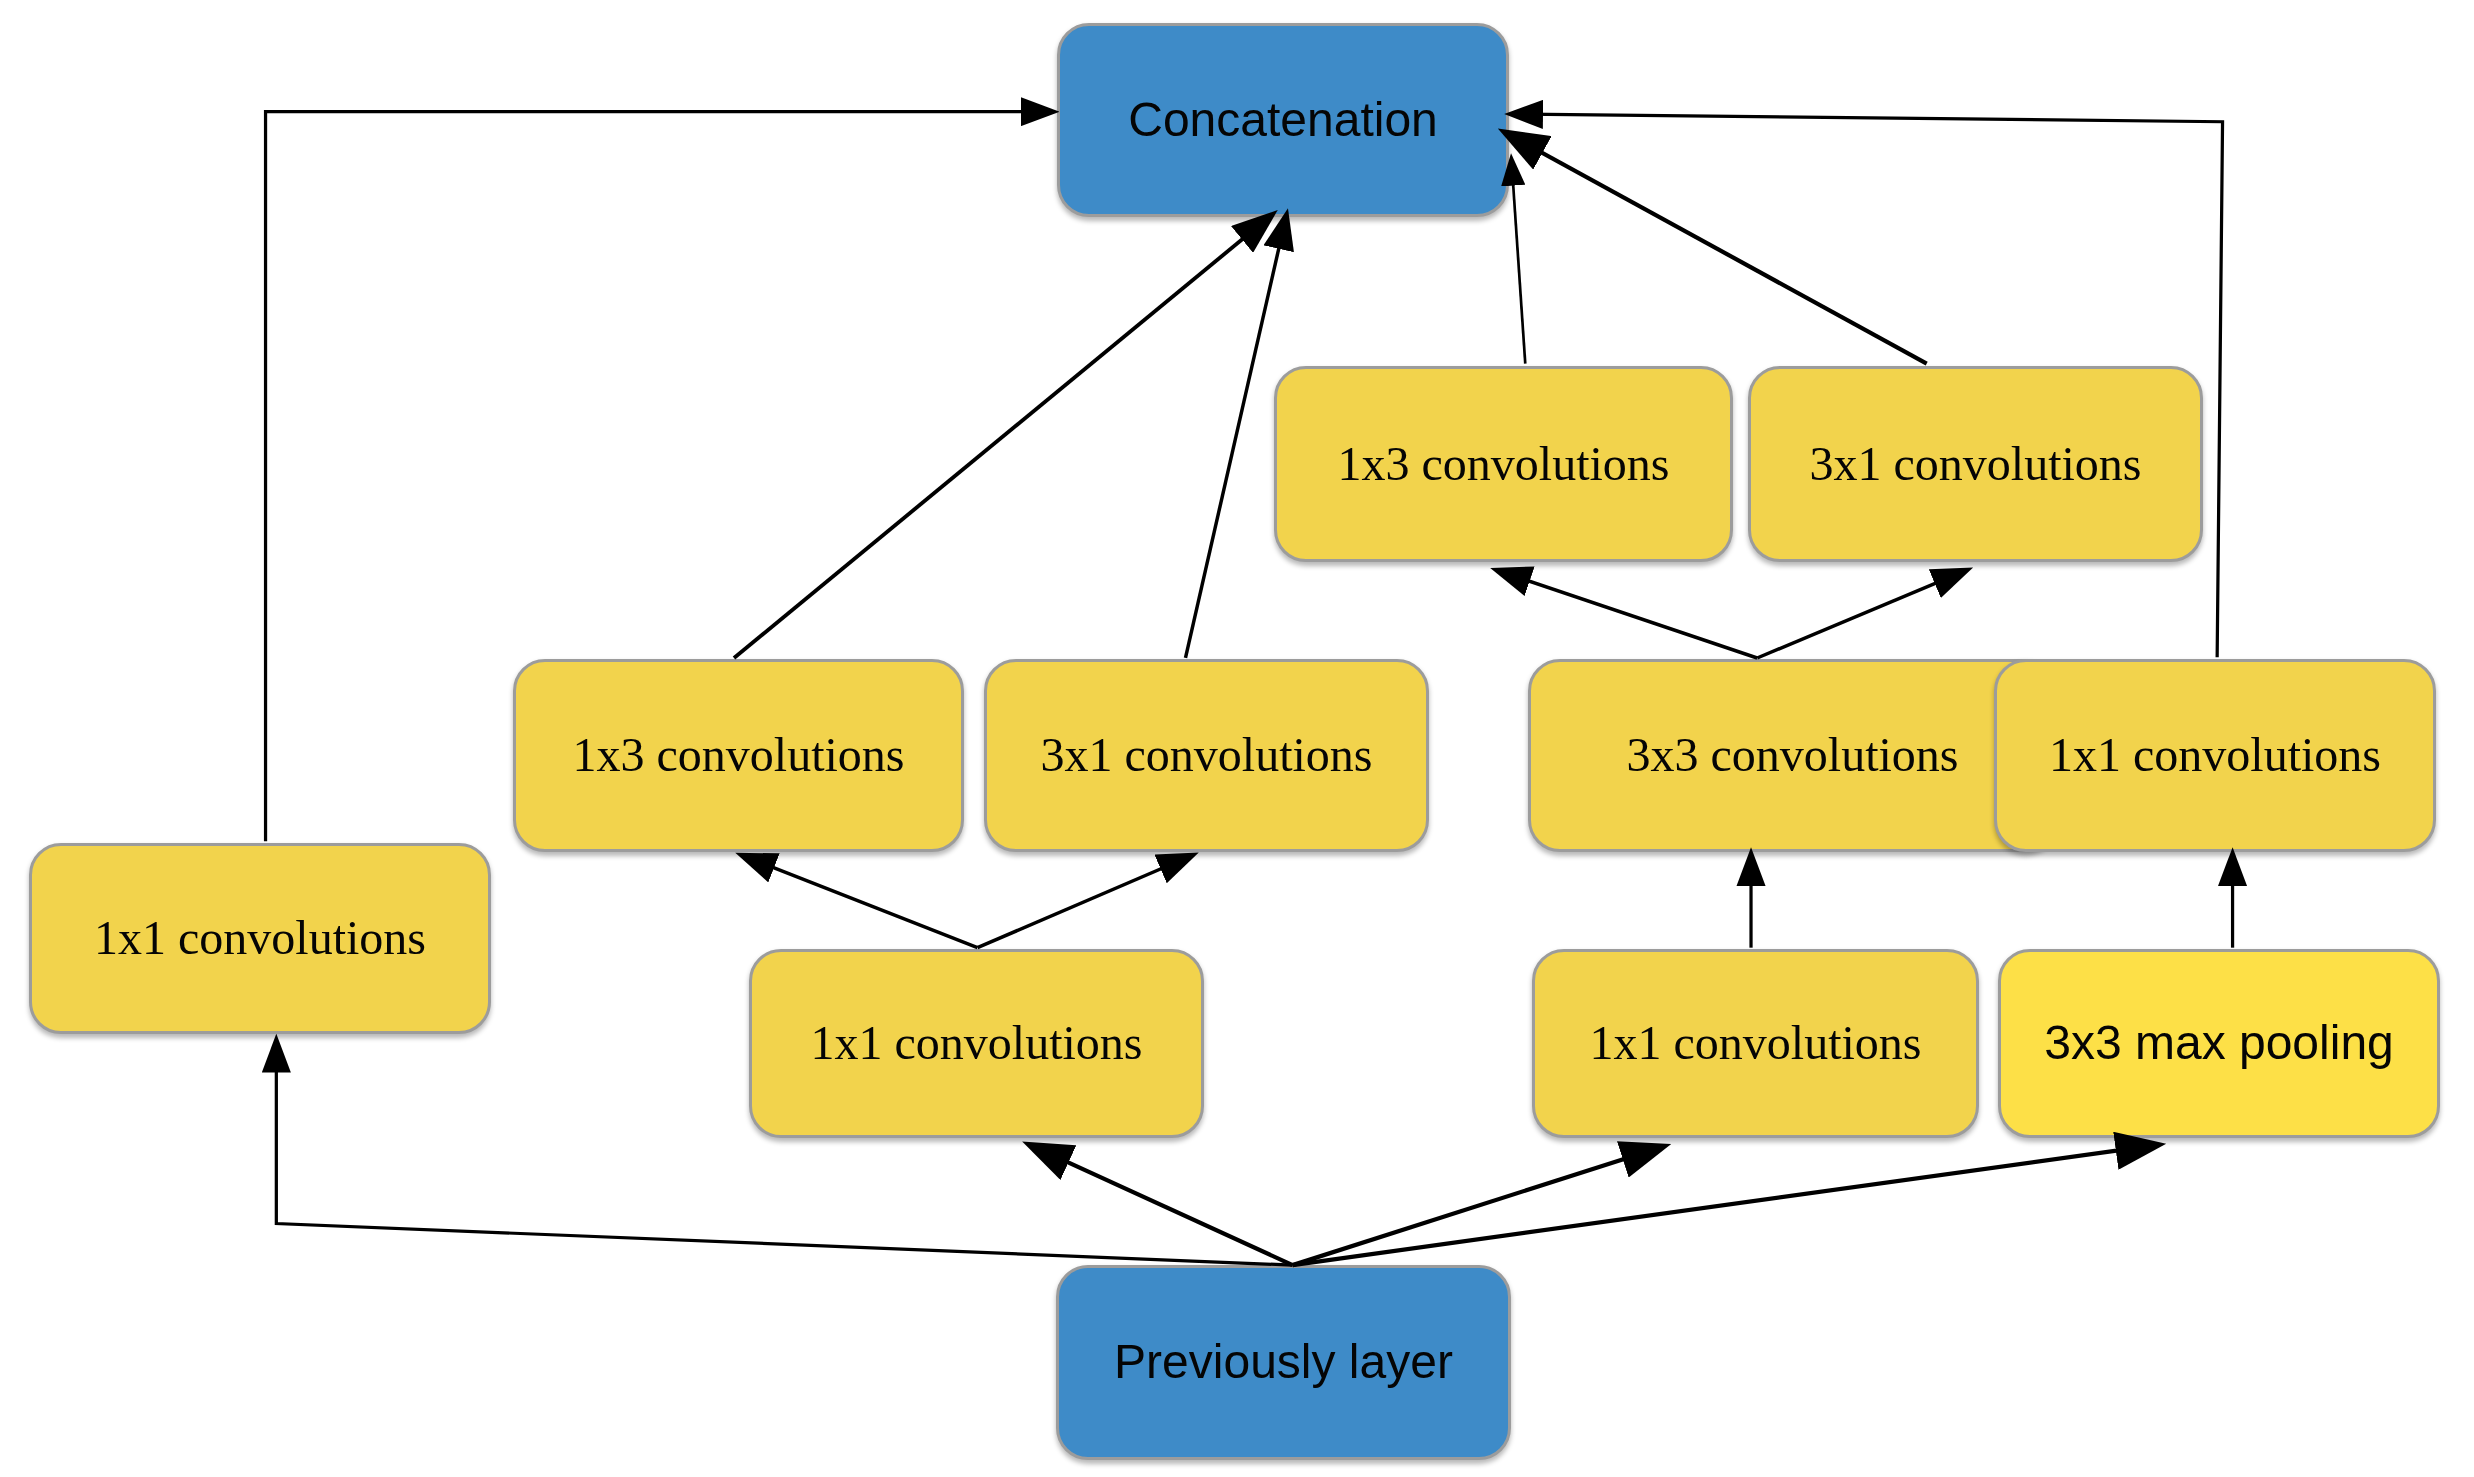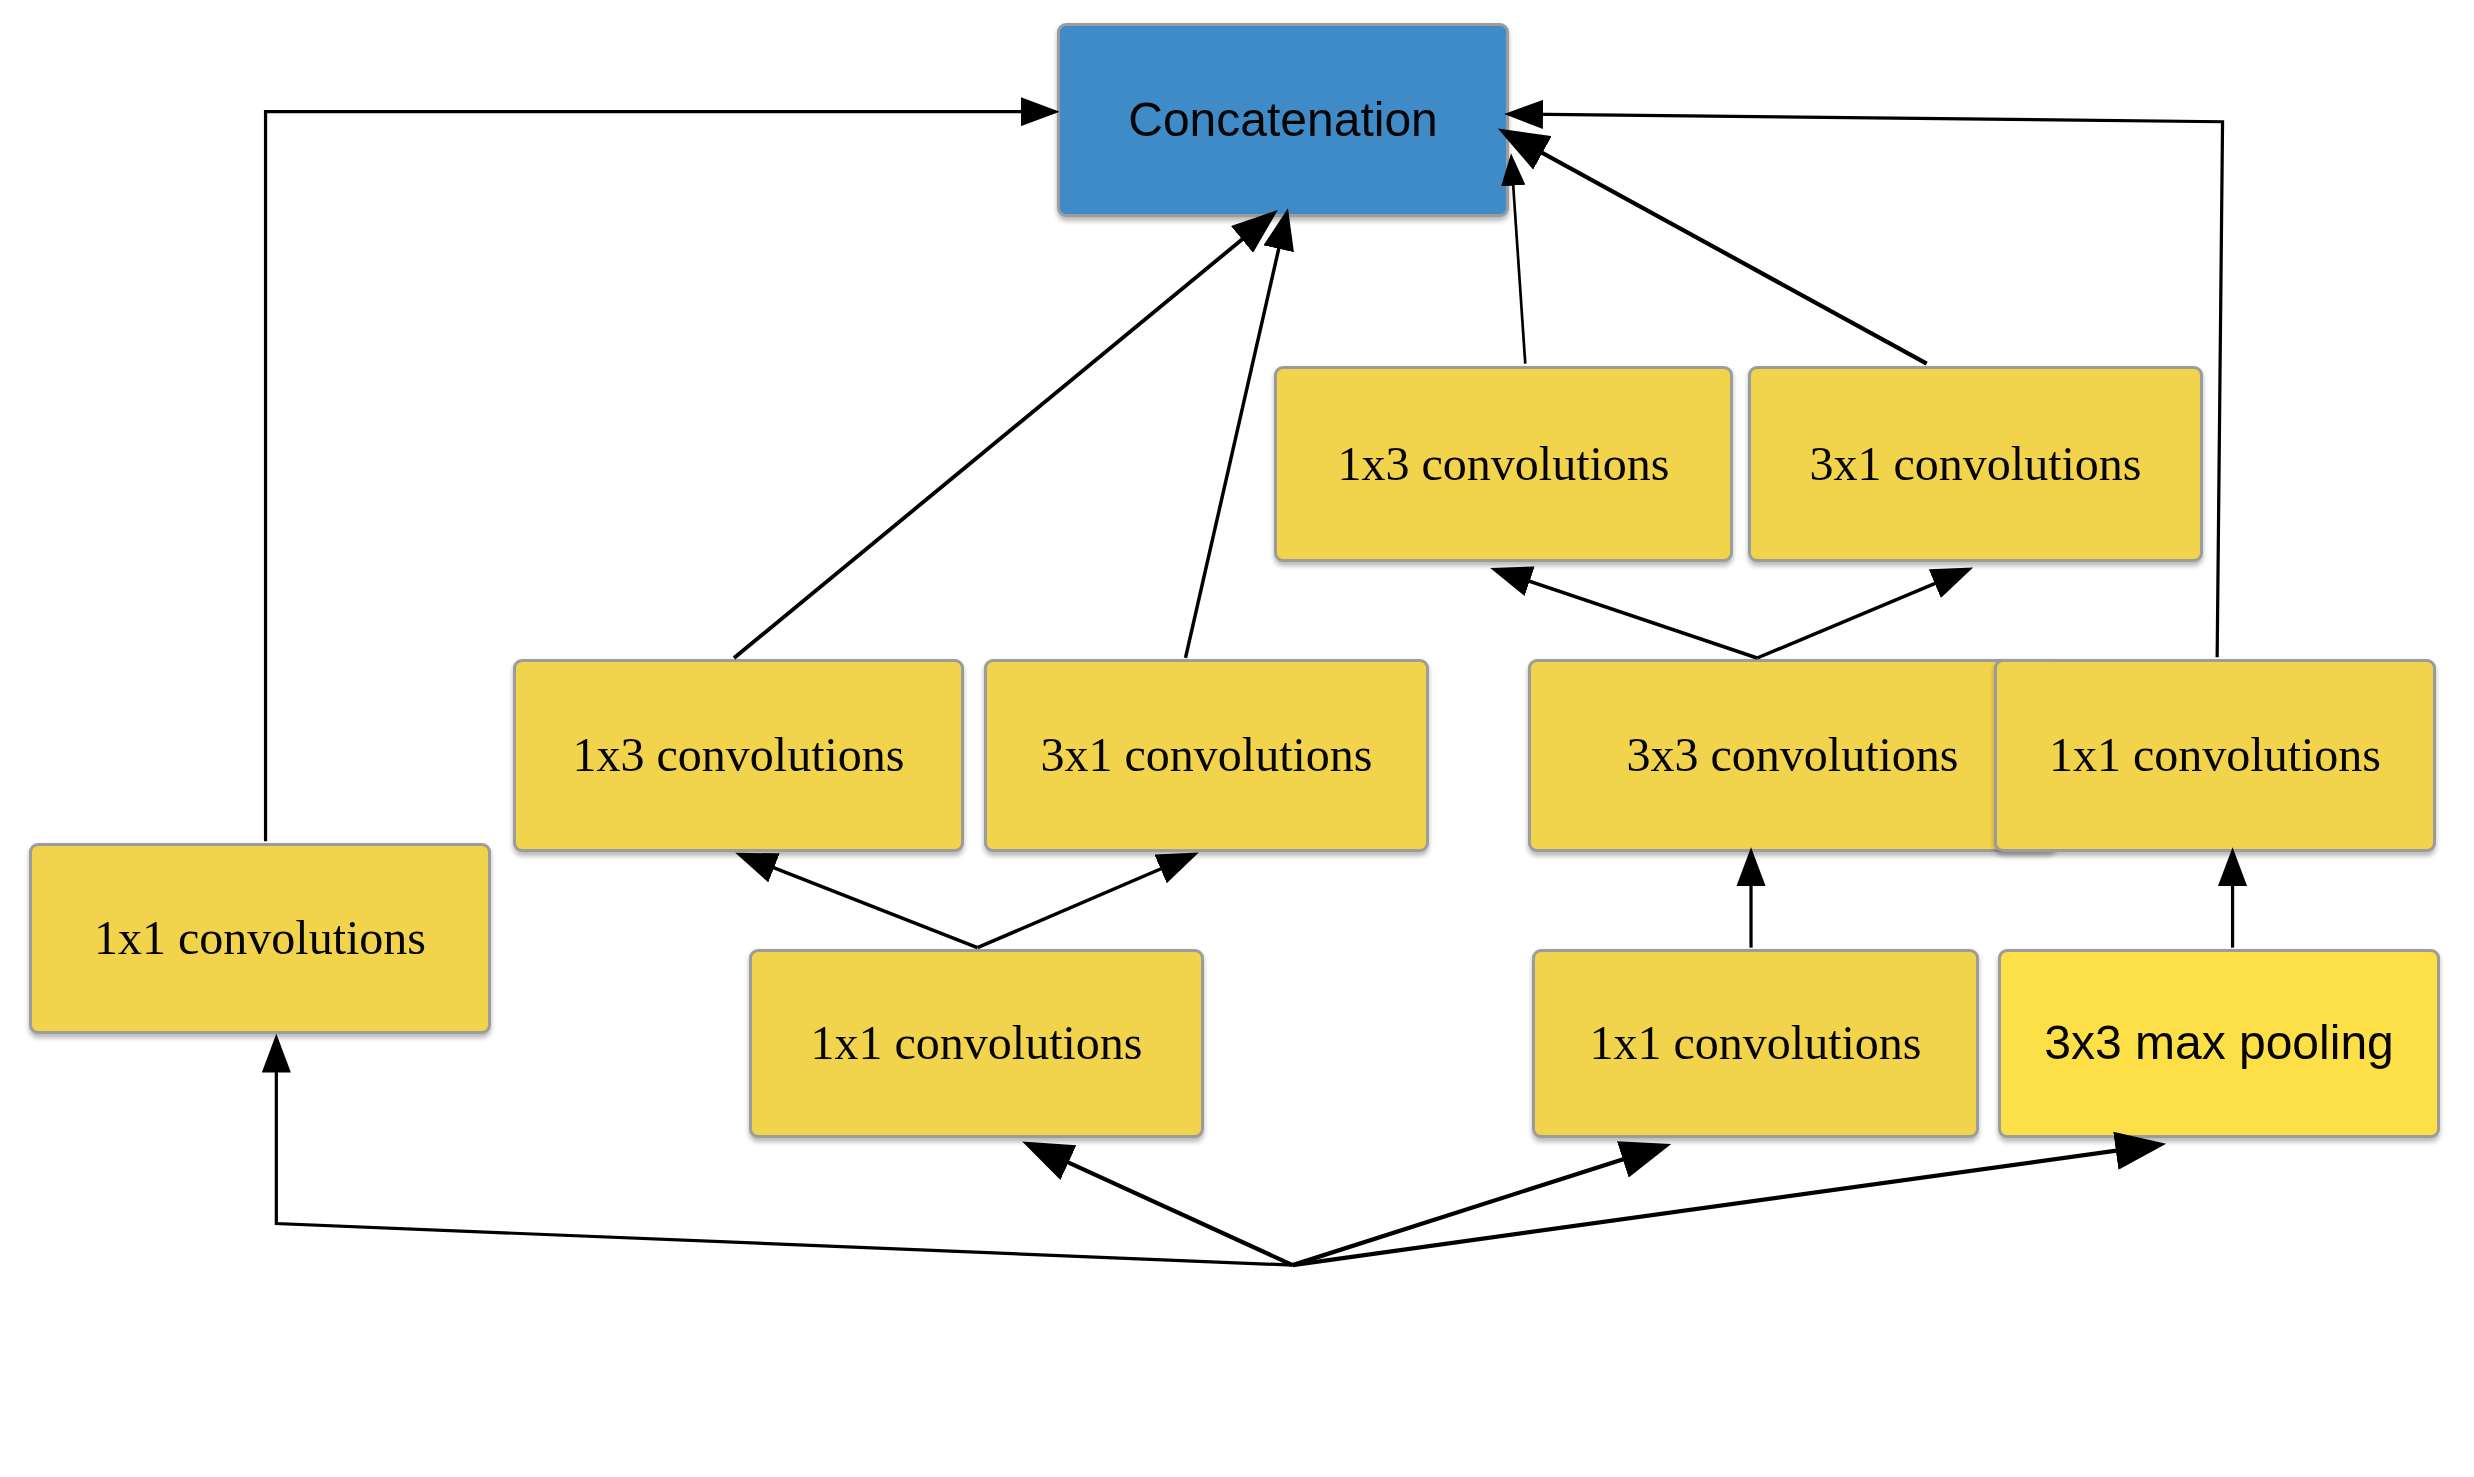--- a/index.html
+++ b/index.html
@@ -14,21 +14,21 @@
     position: relative;
     width: 2475px;
     height: 1477px;
     background: #ffffff;
     overflow: hidden;
   }
   .node {
     position: absolute;
     box-sizing: border-box;
     border: 3.1px solid #9c9c9c;
-    border-radius: 9px;
+    border-radius: 32px;
     display: flex;
     align-items: center;
     justify-content: center;
     text-align: center;
     font-size: 48px;
     line-height: 1.1;
     color: #050505;
     box-shadow: 0 3.9px 5.4px rgba(0,0,0,0.28);
     z-index: 1;
   }
@@ -73,20 +73,21 @@
   <div class="node yellow" id="node-t13">1x3 convolutions</div>
   <div class="node yellow" id="node-t31">3x1 convolutions</div>
   <div class="node yellow" id="node-m13">1x3 convolutions</div>
   <div class="node yellow" id="node-m31">3x1 convolutions</div>
   <div class="node yellow" id="node-m33">3x3 convolutions</div>
   <div class="node yellow" id="node-m11r">1x1 convolutions</div>
   <div class="node yellow" id="node-l11">1x1 convolutions</div>
   <div class="node yellow" id="node-c11">1x1 convolutions</div>
   <div class="node yellow" id="node-r11">1x1 convolutions</div>
   <div class="node orange" id="node-pool">3x3 max pooling</div>
+  <div class="node blue" id="node-prev">Previously layer</div>
 
   <svg id="edges-layer" viewBox="0 0 3211 1917" xmlns="http://www.w3.org/2000/svg">
     <defs>
       <marker id="ah" viewBox="0 0 12 9" refX="10" refY="4.5" markerWidth="12" markerHeight="9" orient="auto" markerUnits="strokeWidth">
         <path d="M0,0 L12,4.5 L0,9 Z" fill="#000000"></path>
       </marker>
     </defs>
 
     <polyline points="344,1092 344,145 1366,145" stroke-width="4.2" marker-end="url(#ah)"></polyline>
     <polyline points="1677,1642 358,1588 358,1350" stroke-width="4.2" marker-end="url(#ah)"></polyline>

